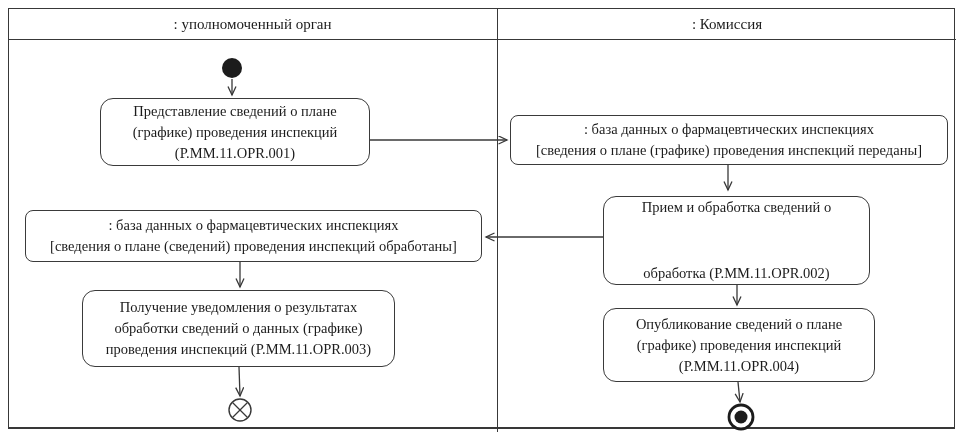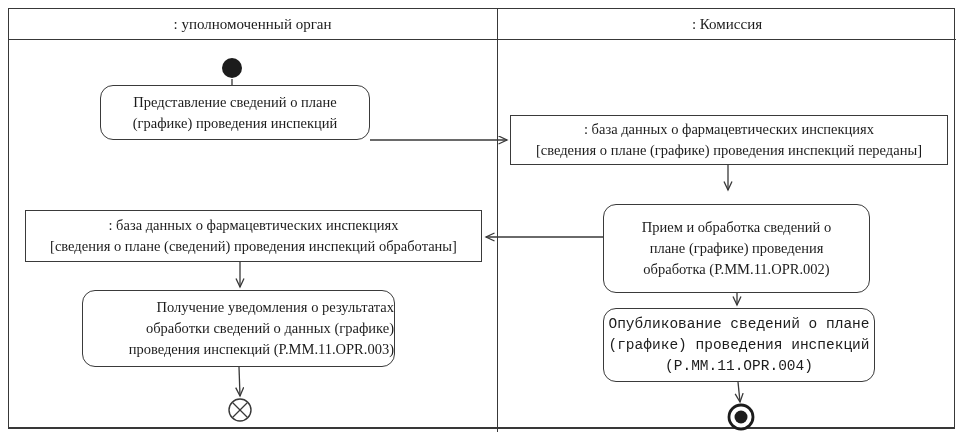--- a/index.html
+++ b/index.html
@@ -28,27 +28,27 @@
   .lane-header.left{left:8px;width:489px;}
   .lane-header.right{left:497px;width:460px;}
   .node{
     position:absolute;box-sizing:border-box;background:#ffffff;
     border:1.3px solid #3a3a3a;display:flex;flex-direction:column;
     align-items:center;justify-content:center;
     font-size:14.5px;line-height:21px;text-align:center;
   }
   .node > div{white-space:nowrap;}
   .activity{border-radius:13px;}
-  .object-state{border-radius:0;}
-  #n-opr001{left:100px;top:85px;width:270px;height:55px;}
+  .object-state{border-radius:8px;}
+  #n-opr001{left:100px;top:98px;width:270px;height:68px;}
   #n-db-transferred{left:510px;top:115px;width:438px;height:50px;}
-  #n-opr002{left:603px;top:204px;width:267px;height:89px;}
+  #n-opr002{left:603px;top:196px;width:267px;height:89px;justify-content:space-between;}
   #n-db-processed{left:25px;top:210px;width:457px;height:52px;}
-  #n-opr003{left:82px;top:290px;width:313px;height:77px;align-items:flex-end;}
-  #n-opr004{left:603px;top:308px;width:272px;height:74px;font-family:Liberation Mono, monospace;}
+  #n-opr003{left:82px;top:290px;width:313px;height:77px;}
+  #n-opr004{left:603px;top:308px;width:272px;height:74px;}
   svg.overlay{position:absolute;left:0;top:0;width:965px;height:441px;pointer-events:none;}
   .edge{stroke:#383838;stroke-width:1.3;fill:none;}
 </style>
 </head>
 <body>
 
 <div class="page">
 
   <div class="frame"></div>
   <div class="lane-divider"></div>
@@ -83,30 +83,30 @@
 
     <g>
       <circle cx="741" cy="417" r="12" fill="#ffffff" stroke="#1c1c1c" stroke-width="2.8"></circle>
       <circle cx="741" cy="417" r="6.5" fill="#1c1c1c"></circle>
     </g>
   </svg>
 
   <div class="node activity" id="n-opr001">
       <div>Представление сведений о плане</div>
       <div>(графике) проведения инспекций</div>
+      <div>(P.MM.11.OPR.001)</div>
     </div>
 
   <div class="node object-state" id="n-db-transferred">
       <div>: база данных о фармацевтических инспекциях</div>
       <div>[сведения о плане (графике) проведения инспекций переданы]</div>
     </div>
 
   <div class="node activity" id="n-opr002">
       <div>Прием и обработка сведений о</div>
-      <div>плане (графике) проведения</div>
       <div>обработка (P.MM.11.OPR.002)</div>
     </div>
 
   <div class="node object-state" id="n-db-processed">
       <div>: база данных о фармацевтических инспекциях</div>
       <div>[сведения о плане (сведений) проведения инспекций обработаны]</div>
     </div>
 
   <div class="node activity" id="n-opr003">
       <div>Получение уведомления о результатах</div>

